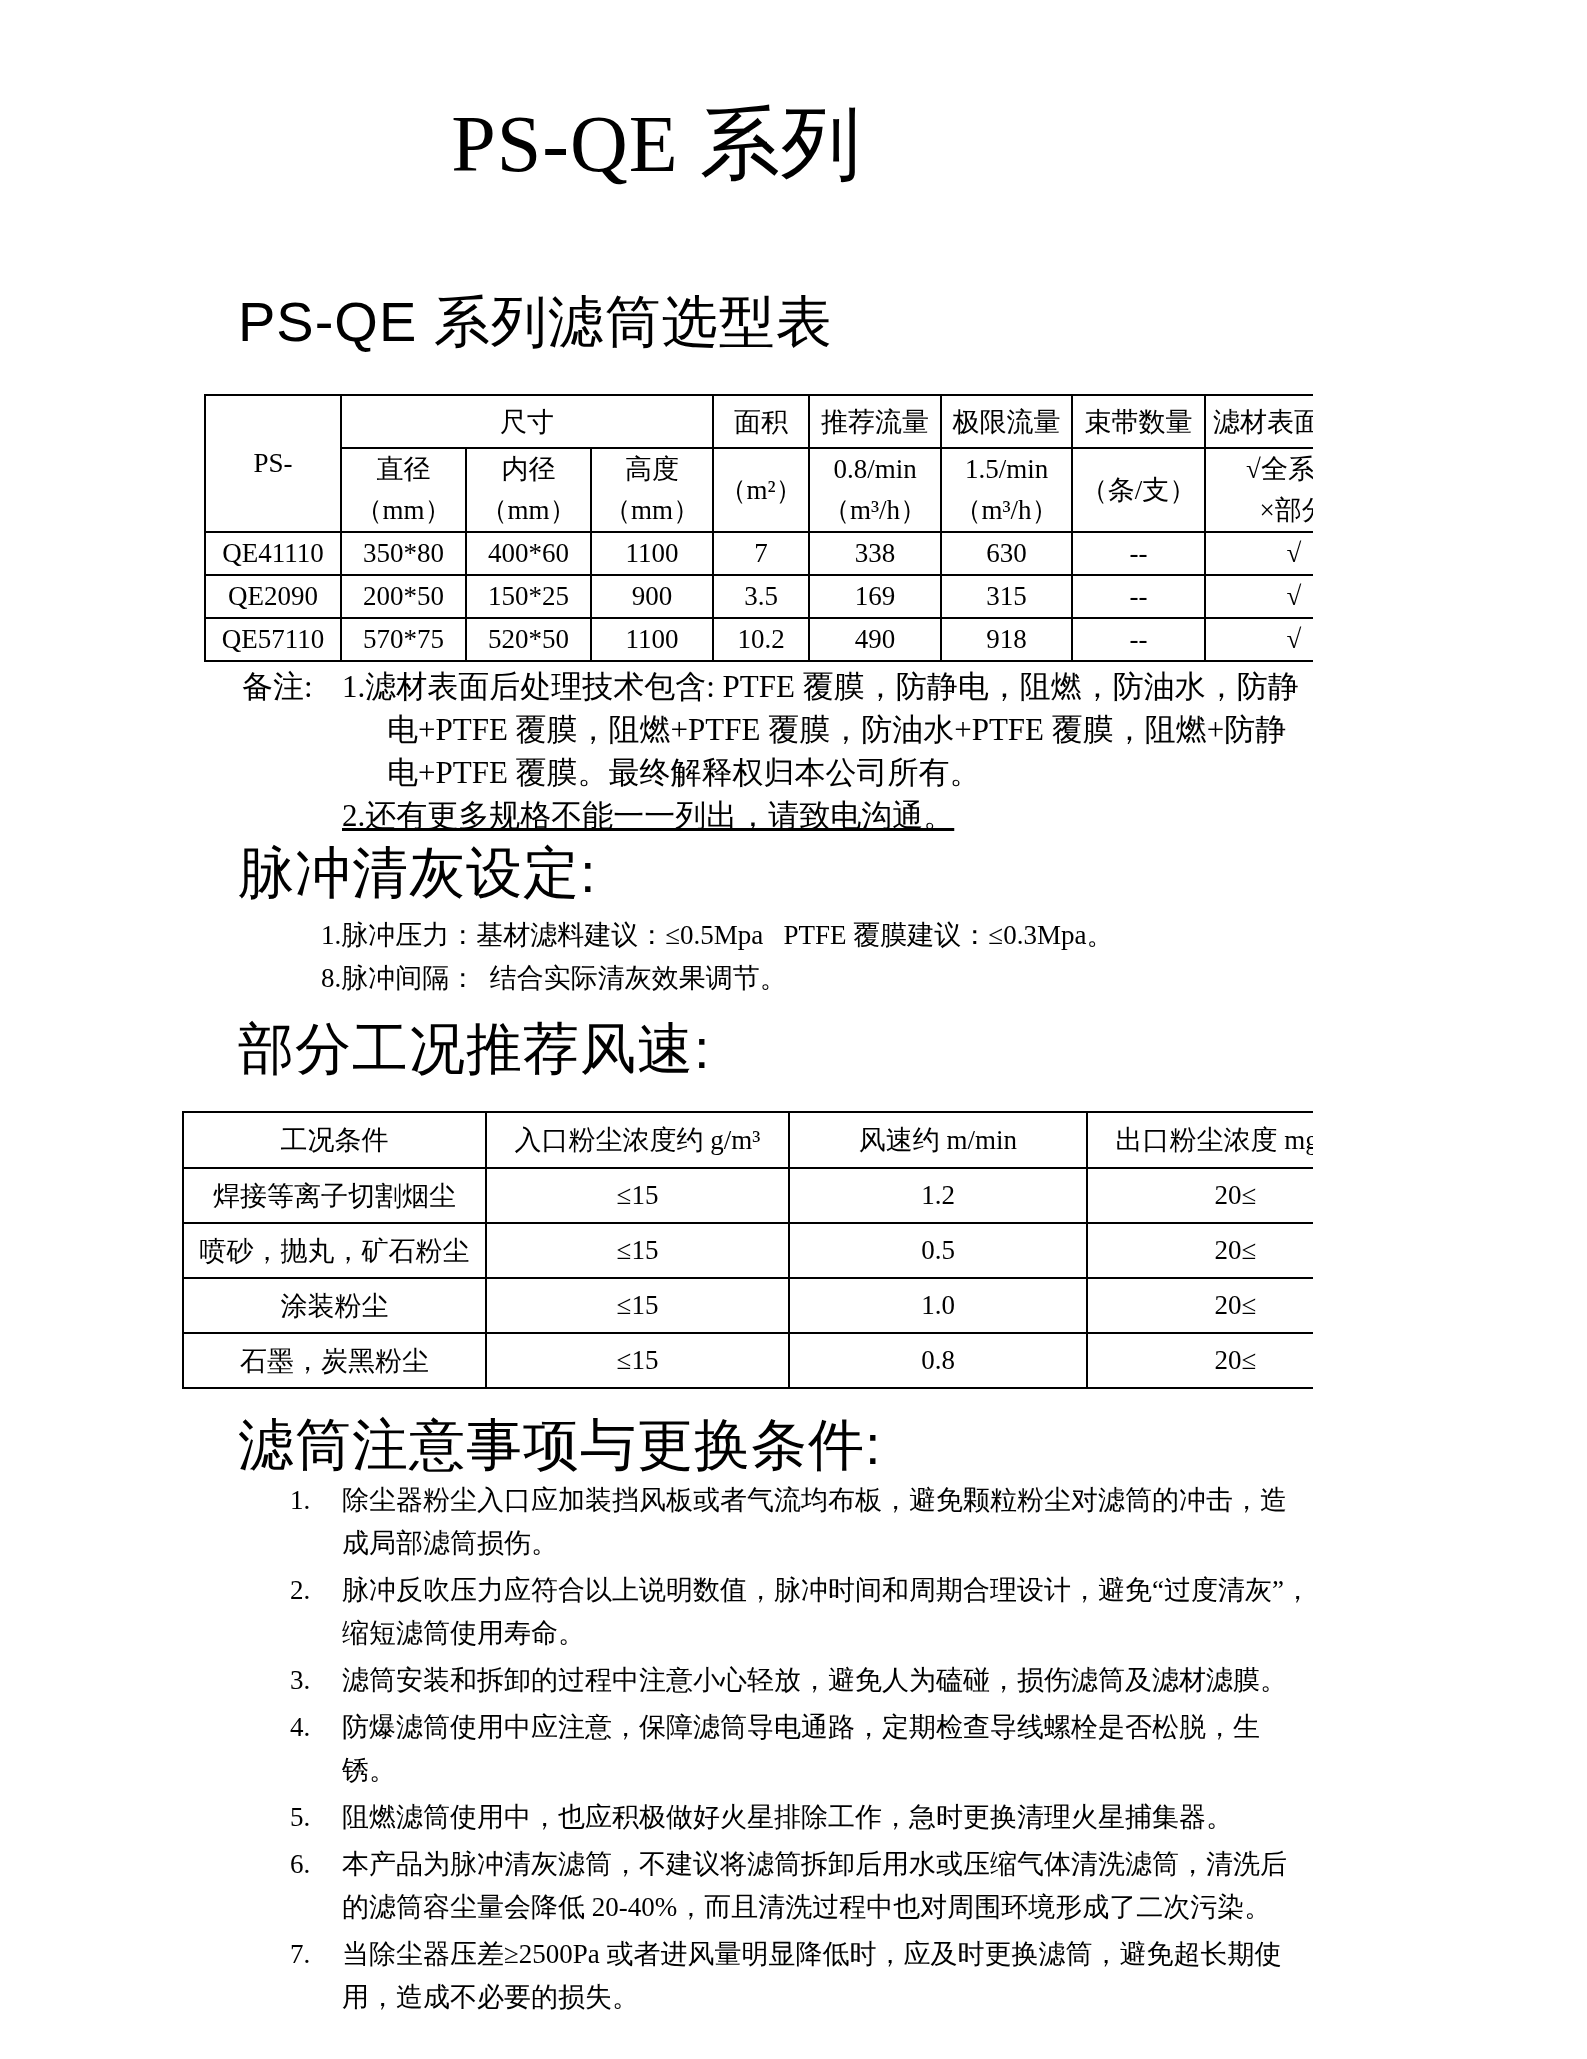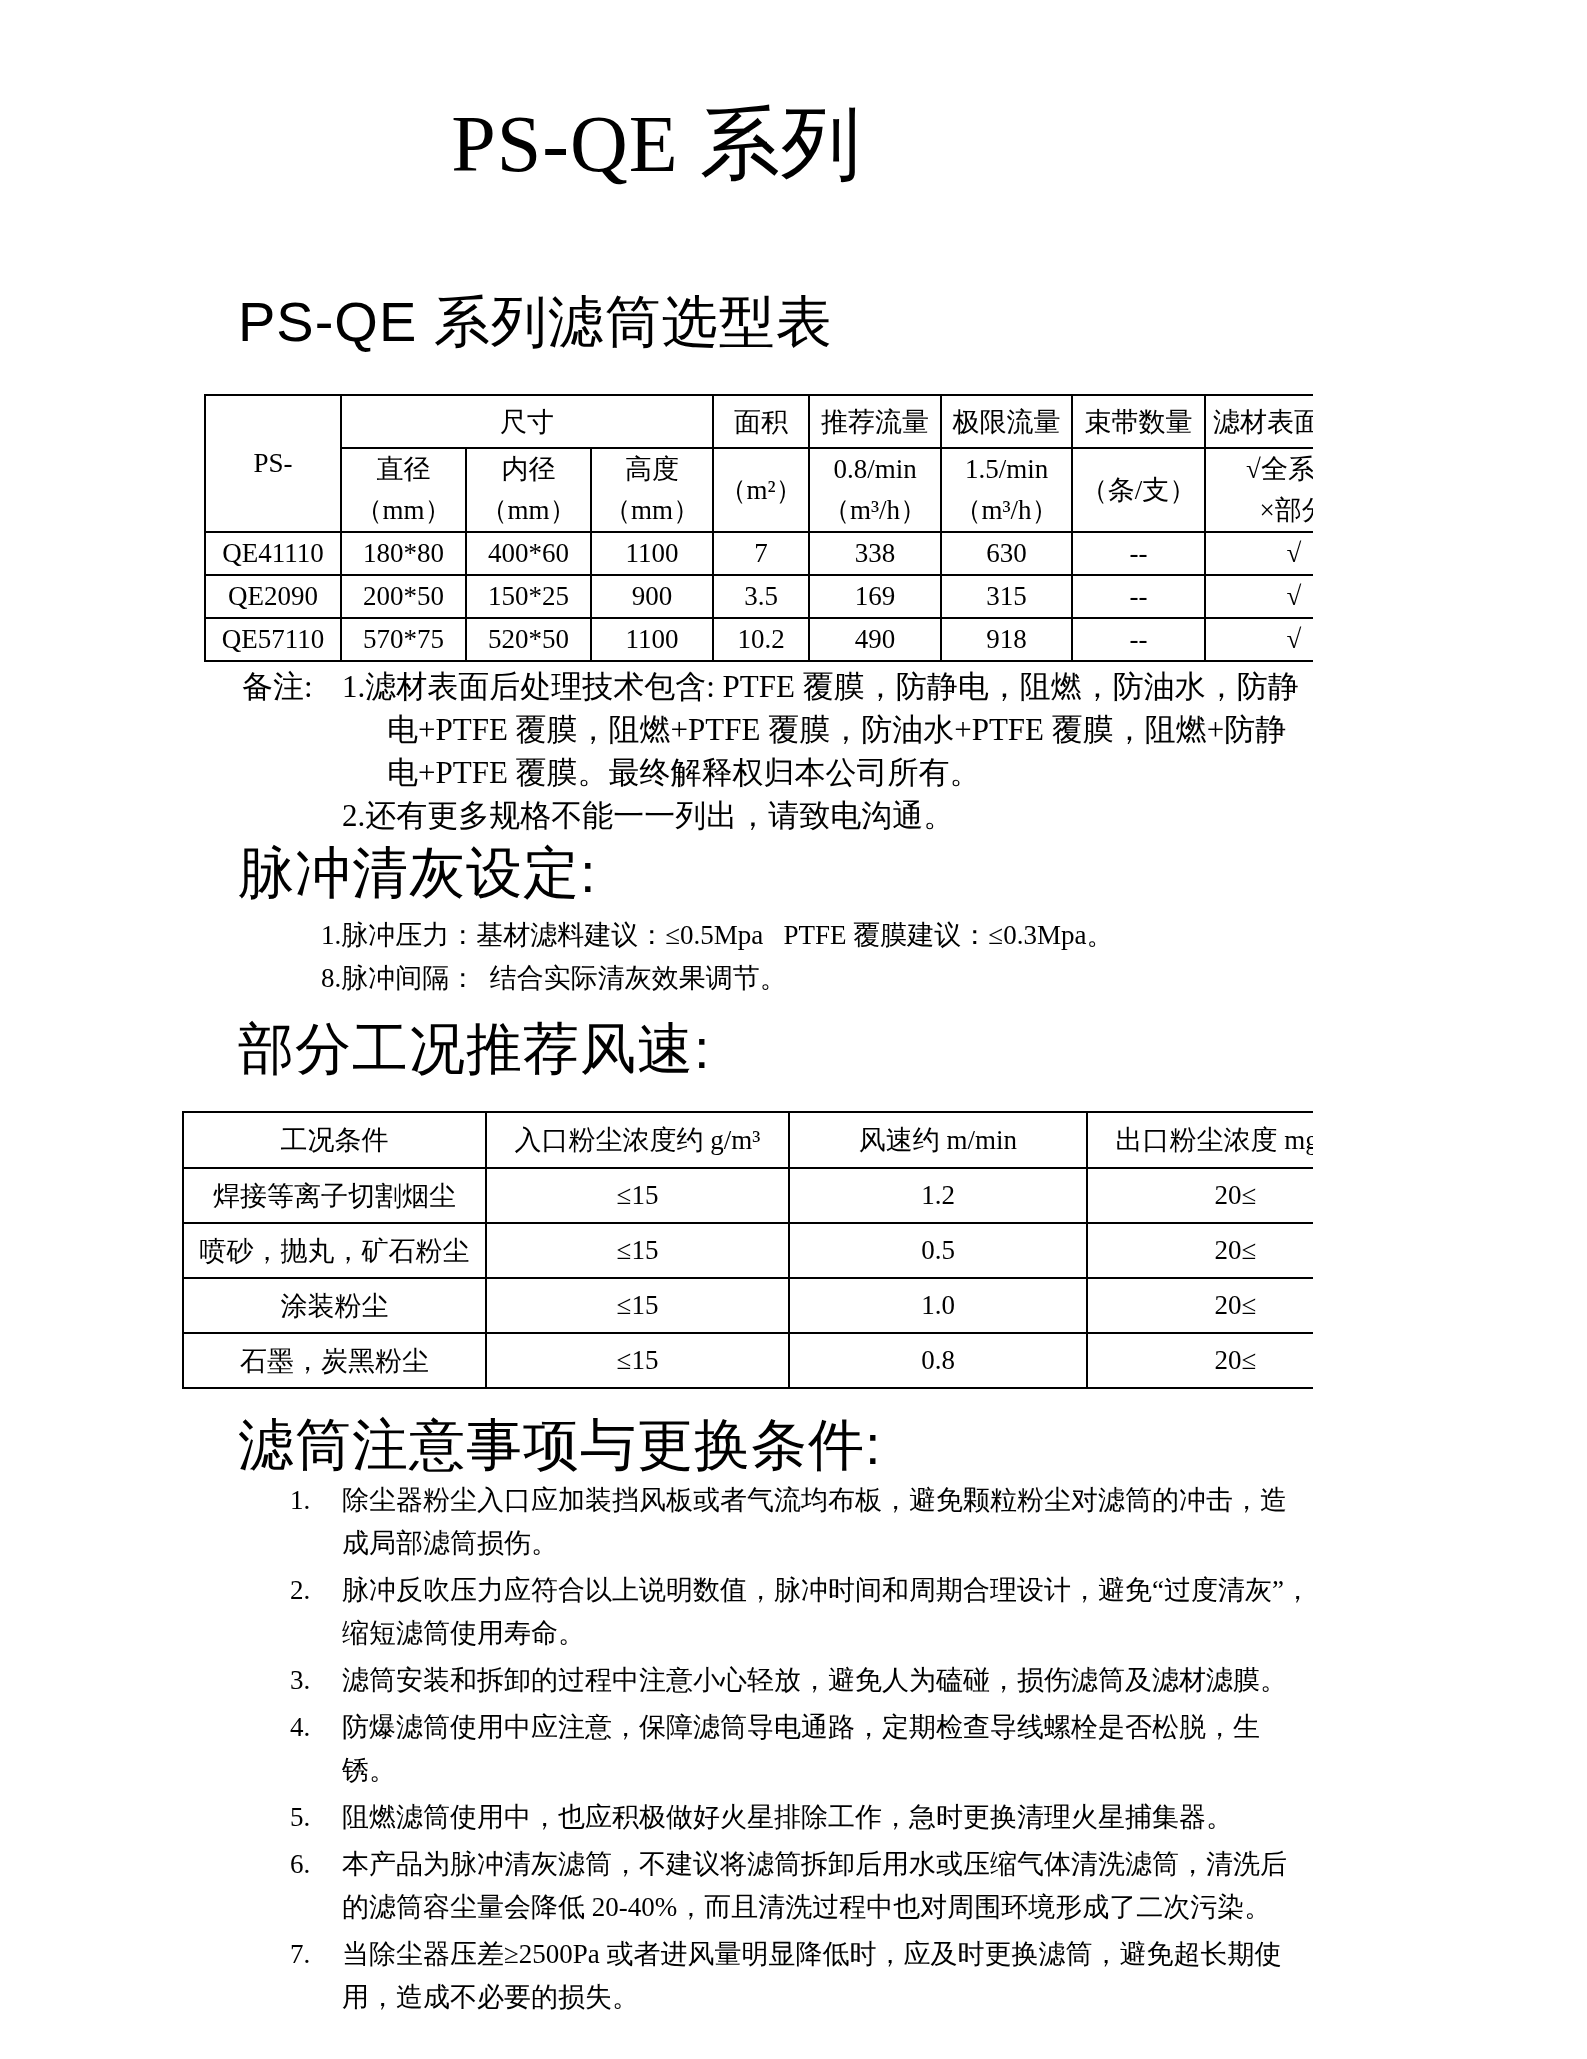--- a/index.html
+++ b/index.html
@@ -50,21 +50,21 @@
     margin:3px 0 0 242px;
     font-size:31px; line-height:43px;
   }
   .note-row { display:flex; }
   .note-label { width:100px; flex:none; }
   .note-item {
     width:1031px; padding-left:45px; text-indent:-45px;
   }
   .note-item-2 {
     margin-left:100px; width:1031px;
-    padding-left:45px; text-indent:-45px;
+    padding-left:45px; text-indent:-45px;text-decoration:underline;
   }
 
   .pulse { margin:9px 0 0 321px; font-size:27px; line-height:43px; }
   .pulse-line { white-space:pre-wrap; }
 
   .caution { margin:2px 0 0 290px; font-size:27px; line-height:43px; }
   .c-item { display:flex; margin-bottom:4px; }
   .c-num { width:52px; flex:none; }
   .c-text { width:1031px; }
 </style>
@@ -124,21 +124,21 @@
         <th>（条/支）</th>
         <th class="two-line">
           <span>√全系列</span>
           <span>×部分</span>
         </th>
       </tr>
     </thead>
     <tbody>
       <tr>
         <td>QE41110</td>
-        <td>180*80</td>
+        <td>350*80</td>
         <td>400*60</td>
         <td>1100</td>
         <td>7</td>
         <td>338</td>
         <td>630</td>
         <td>--</td>
         <td>√</td>
       </tr>
       <tr>
         <td>QE2090</td>

